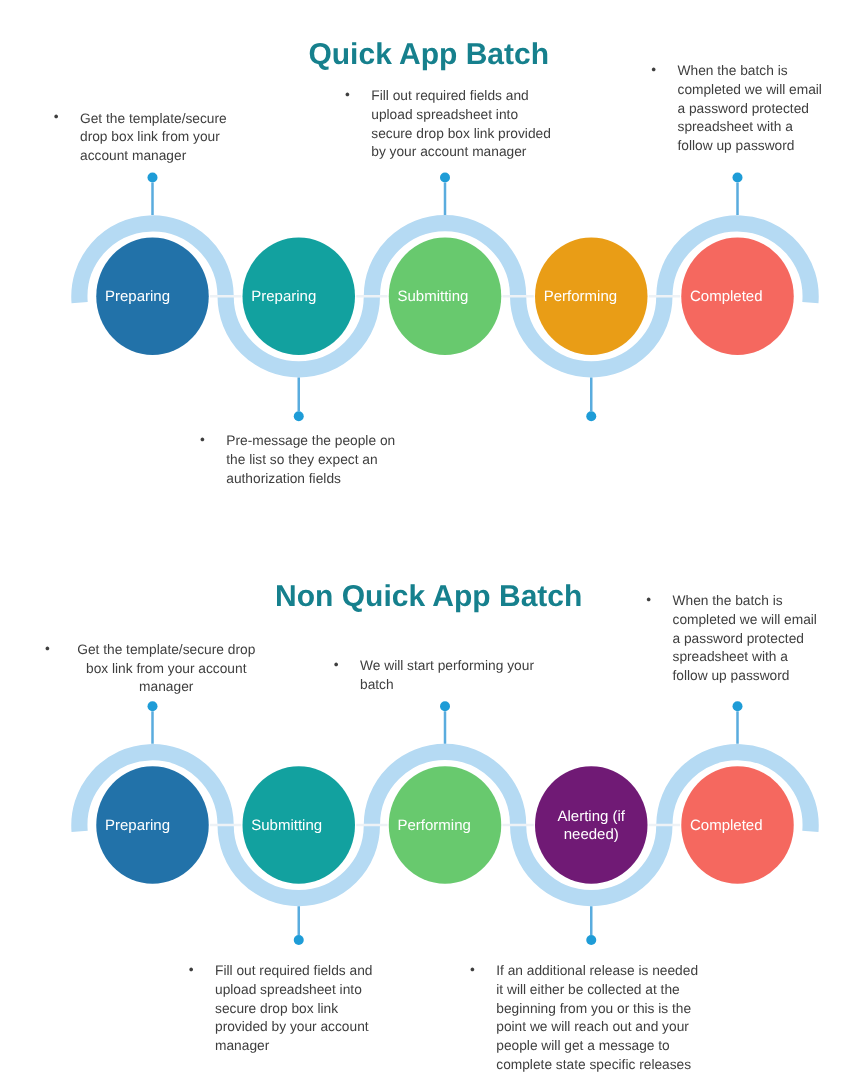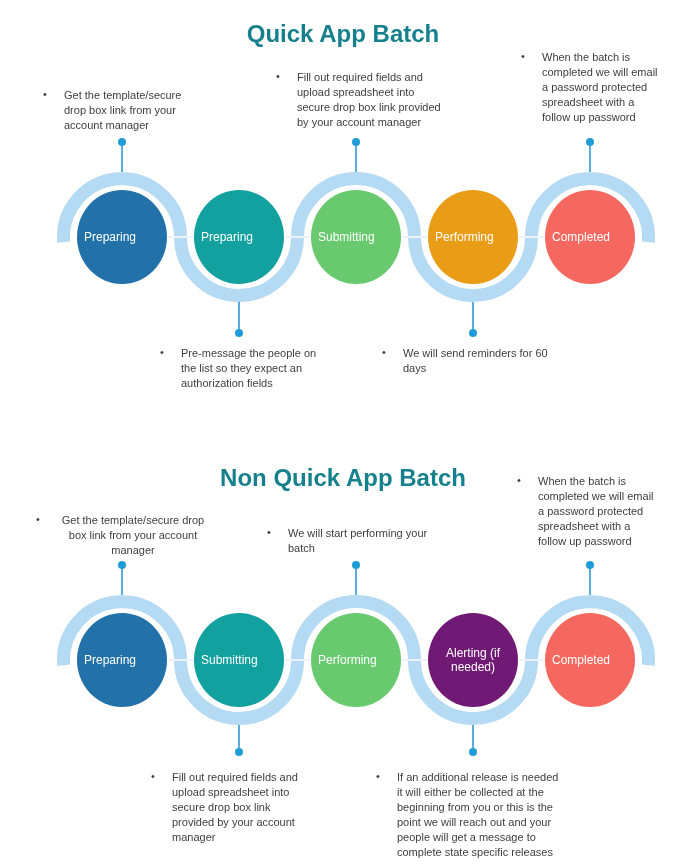--- a/index.html
+++ b/index.html
@@ -19,21 +19,21 @@
   }
   .conn-line{position:absolute;width:2px;background:#5AACDE;}
   .conn-dot{position:absolute;width:8px;height:8px;border-radius:50%;background:#1E9CD7;}
   .note{position:absolute;color:#3E3E3E;font-size:11px;line-height:15px;}
   .note .item{position:relative;padding-left:34px;}
   .note .item::before{content:"\2022";position:absolute;left:13px;top:-1px;}
   .note.centered .item{padding-left:22px;text-align:center;}
   .note.centered .item::before{left:2px;}
 
   
-  .d1-title{top:20px;}
+  .d1-title{top:30px;}
   .d1-ribbon{top:165px;}
   .d1 .stage{top:190px;}
   
   .d2-title{top:464px;}
   .d2-ribbon{top:588px;}
   .d2 .stage{top:613px;}
 </style>
 </head>
 <body>
 
@@ -91,21 +91,20 @@
     <div class="note" style="left:263px;top:70px;width:182px">
       <div class="item">Fill out required fields and upload spreadsheet into secure drop box link provided by your account manager</div>
     </div>
     <div class="note" style="left:508px;top:50px;width:152px">
       <div class="item">When the batch is completed we will email a password protected spreadsheet with a follow up password</div>
     </div>
     <div class="note" style="left:147px;top:346px;width:172px">
       <div class="item">Pre-message the people on the list so they expect an authorization fields</div>
     </div>
     <div class="note" style="left:369px;top:346px;width:196px">
-      <div class="item">We will send reminders for 60 days</div>
     </div>
   </div>
 
   <div class="d2">
     <div class="diagram-title d2-title">Non Quick App Batch</div>
 
     <svg class="ribbon-svg d2-ribbon" viewBox="0 0 686 150">
       <path d="M 63.7 77.1
                A 58.5 58.5 0 1 1 180.5 72
                A 58.5 58.5 0 0 0 297.5 72

